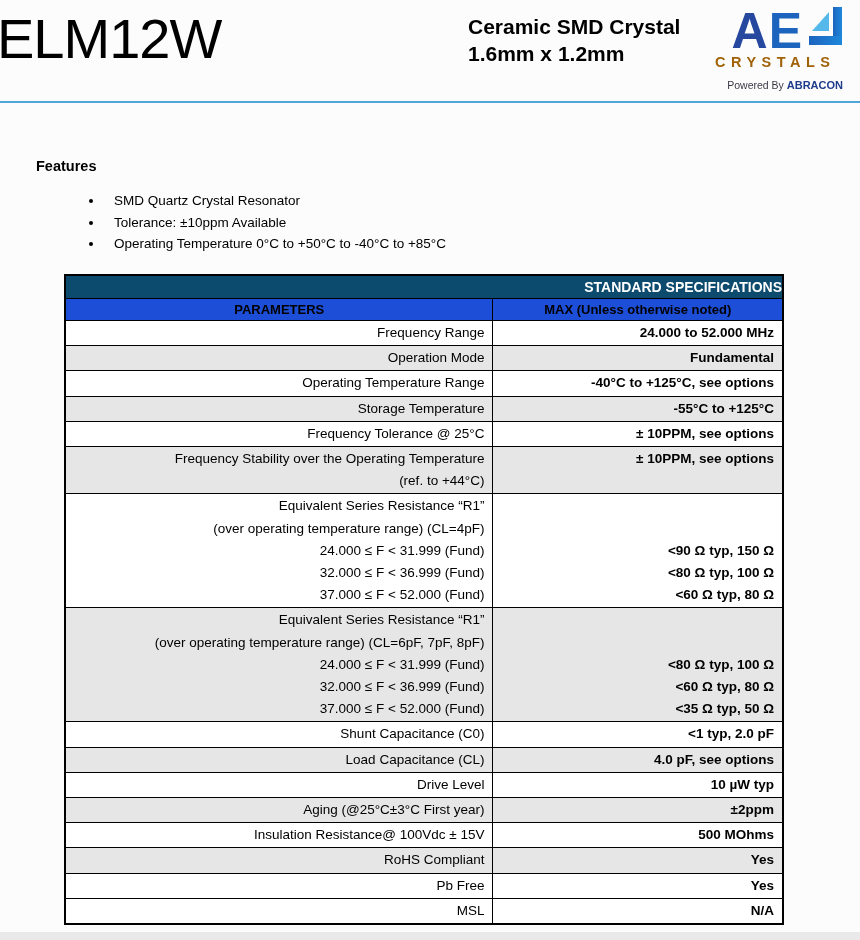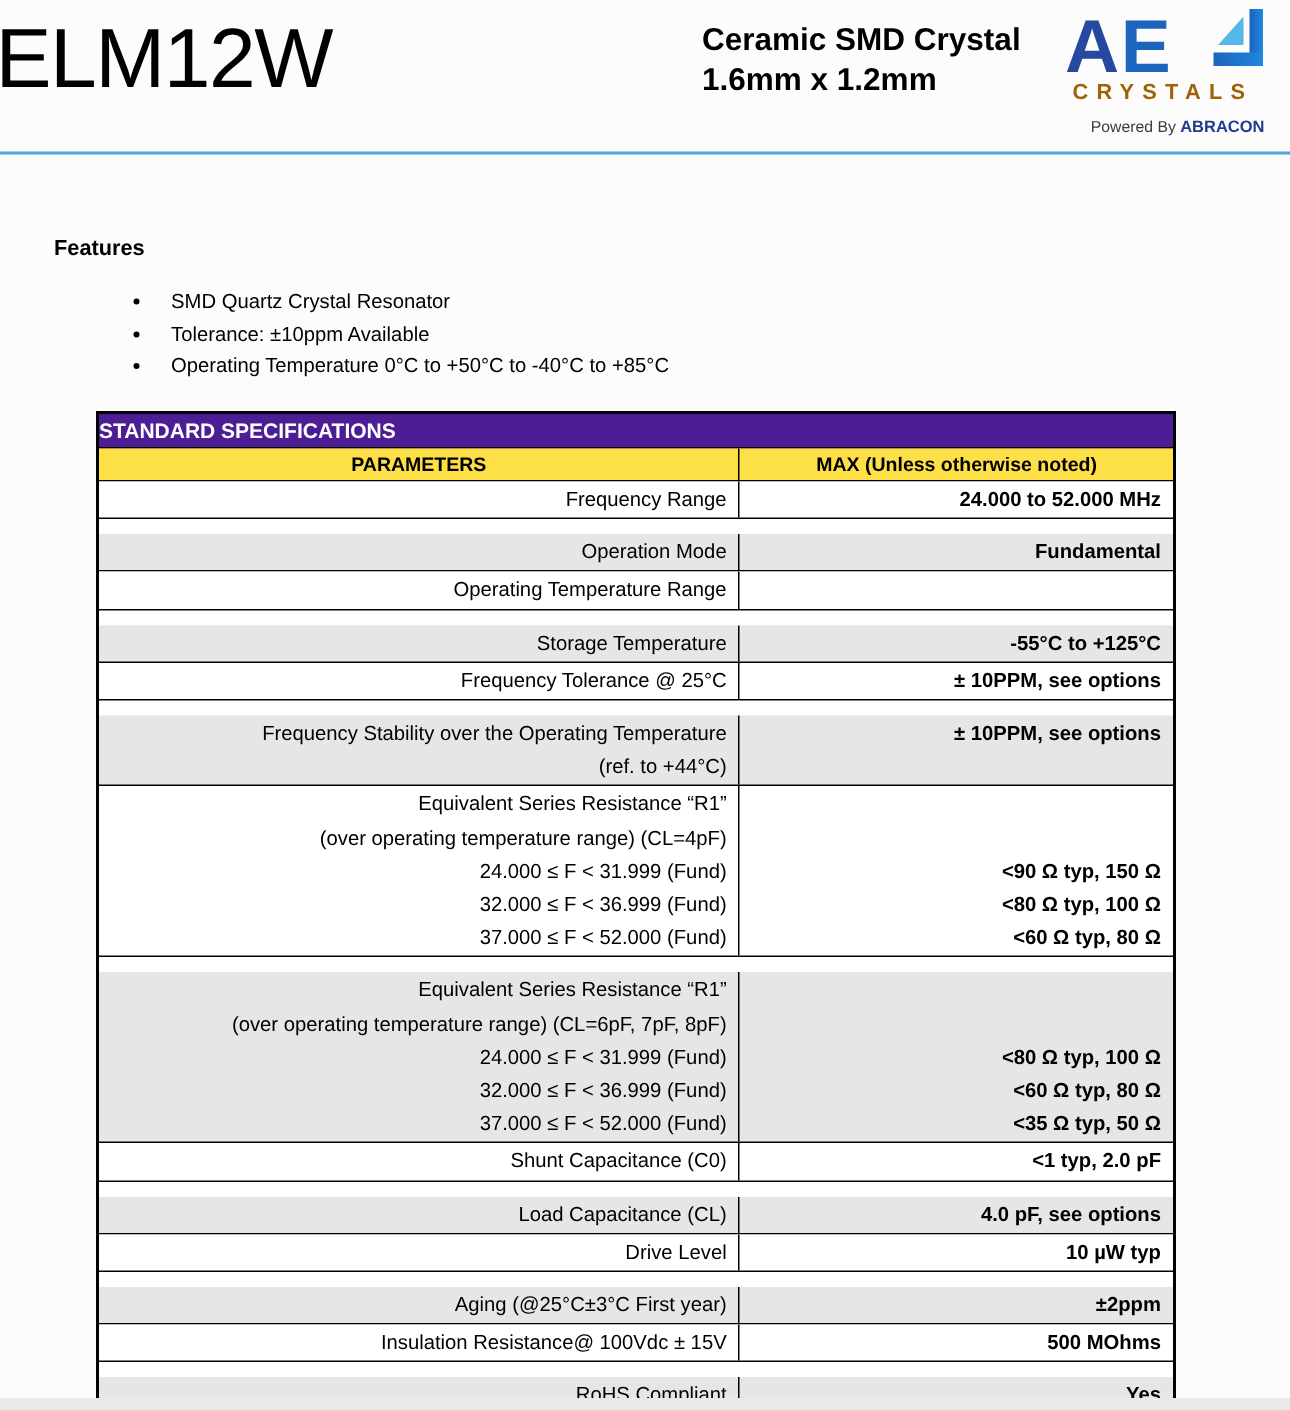--- a/index.html
+++ b/index.html
@@ -14,21 +14,21 @@
   
   .product-title{
     position:absolute;top:10px;left:-3px;
     font-size:56px;font-weight:400;line-height:58px;letter-spacing:-1px;
   }
   .subtitle{
     position:absolute;left:468px;top:13px;
     font-weight:700;font-size:21px;line-height:27px;
   }
   .logo{position:absolute;top:7px;right:16px;width:134px;}
-  .logo-row{display:flex;align-items:flex-end;justify-content:space-between;height:44px;}
+  .logo-row{display:flex;align-items:flex-end;justify-content:flex-end;height:44px;}
   .logo-ae{
     font-size:50px;font-weight:700;line-height:40px;letter-spacing:1px;
   }
   .logo-ae .a{color:#26489E;}
   .logo-ae .e{color:#1D64BE;}
   .logo-crystals{
     margin-top:3px;text-align:left;
     font-size:14.5px;font-weight:700;letter-spacing:5.5px;color:#a16207;
     padding-left:5px;white-space:nowrap;
   }
@@ -45,30 +45,30 @@
   .features .f-head{font-size:14.5px;font-weight:700;margin:0 0 8px 0;}
   .features ul{margin:16px;padding:0 0 0 52px;list-style:disc;}
   .features li{font-size:13.5px;line-height:21.5px;padding-left:10px;}
 
   
   .spec-table{
     position:absolute;left:64px;top:274px;width:716px;
     border:2px solid #000;background:#fff;font-size:13.5px;
   }
   .t-title{
-    background:#4c1d95;color:#fff;font-weight:700;text-align:left;
+    background:#0c4a6e;color:#fff;font-weight:700;text-align:right;
     font-size:14px;line-height:20px;padding:1px 0;border-bottom:1px solid #000;
   }
-  .t-colhead{display:flex;font-weight:700;border-bottom:1px solid #000;background:#fde047;}
+  .t-colhead{display:flex;font-weight:700;border-bottom:1px solid #000;background:#1d4ed8;}
   .t-colhead .ch{padding:2px 0;text-align:center;font-size:13px;line-height:17px;box-sizing:border-box;}
   .t-colhead .ch.c1{width:59.7%;border-right:1px solid #000;}
   .t-colhead .ch.c2{flex:1;}
   .trow{display:flex;border-bottom:1px solid #000;background:#fff;text-align:right;}
   .trow:last-child{border-bottom:none;}
-  .trow.shaded{background:#E7E6E6;margin-top:10px;}
+  .trow.shaded{background:#E7E6E6;}
   .cell{padding:1px 8px;box-sizing:border-box;}
   .cell.param{width:59.7%;border-right:1px solid #000;}
   .cell.value{flex:1;font-weight:700;}
   .line{line-height:22.2px;white-space:pre-wrap;}
   .line.indent{padding-left:60px;}
 
   .bottom-edge{position:absolute;left:0;bottom:0;width:860px;height:8px;background:#e9e9e9;}
 </style>
 </head>
 <body>
@@ -134,20 +134,23 @@
             <div class="line">Operation Mode</div>
           </div>
           <div class="cell value">
             <div class="line">Fundamental</div>
           </div>
         </div>
         <div class="trow">
           <div class="cell param">
             <div class="line">Operating Temperature Range</div>
           </div>
+          <div class="cell value">
+            <div class="line">-40°C to +125°C, see options</div>
+          </div>
         </div>
         <div class="trow shaded">
           <div class="cell param">
             <div class="line">Storage Temperature</div>
           </div>
           <div class="cell value">
             <div class="line">-55°C to +125°C</div>
           </div>
         </div>
         <div class="trow">

